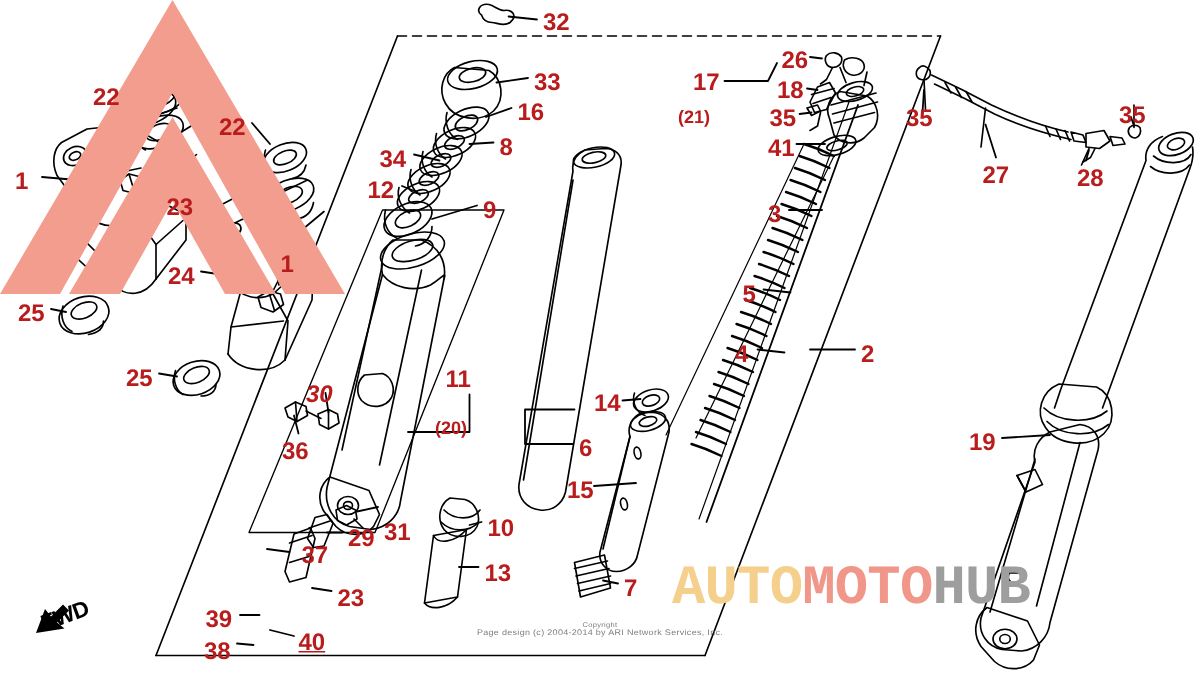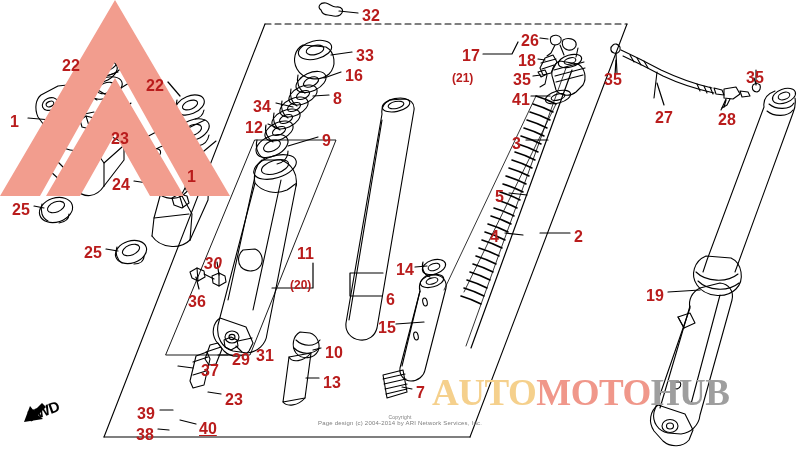--- a/index.html
+++ b/index.html
@@ -22,23 +22,23 @@
   }
   .copyline{
     position:absolute;text-align:center;color:#7d7d7d;
     font-family:"Liberation Sans", sans-serif;
     transform:scaleY(0.9);
   }
   .copyline .c1{font-size:5px;display:block;letter-spacing:0.2px;}
   .copyline .c2{font-size:6px;display:block;letter-spacing:0.2px;}
   #wm-tri{position:absolute;left:492px;top:196px;width:230px;height:200px;}
   #wm-text{
-    position:absolute;left:432px;top:374px;width:352px;height:38px;
+    position:absolute;left:448px;top:374px;width:352px;height:38px;
     font-size:37px;font-weight:700;letter-spacing:-0.5px;
-    font-family:Liberation Serif, serif;line-height:38px;
+    font-family:Liberation Mono, monospace;line-height:38px;
   }
   #wm-text span{display:inline;}
 </style>
 </head>
 <body>
 
 <div id="stage">
 
   <svg width="800" height="455" viewBox="0 0 800 455">
     <g fill="none" stroke="#000" stroke-width="1.1" stroke-linecap="round" stroke-linejoin="round">

